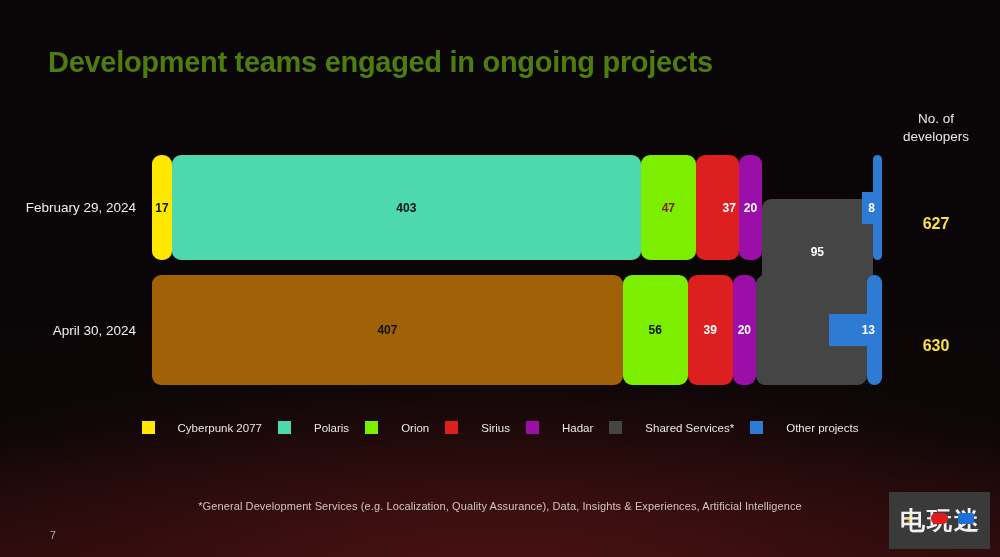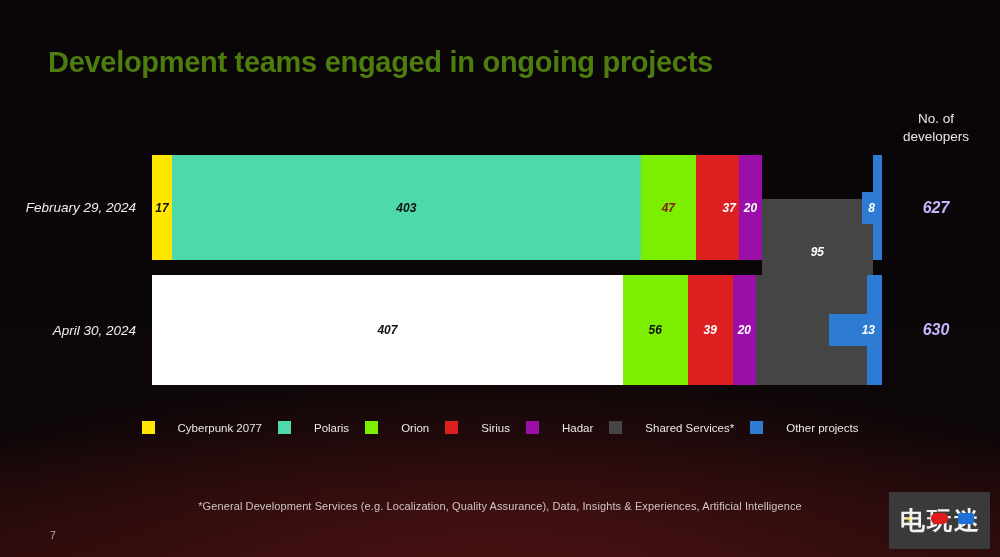--- a/index.html
+++ b/index.html
@@ -32,21 +32,21 @@
     white-space:nowrap;
   }
 
   
   .col-header {
     position:absolute; left:886px; top:110px; width:100px;
     text-align:center; font-size:13.5px; line-height:1.35; color:#e8e8e8;
   }
 
   
-  .chart { position:absolute; left:0; top:0; width:1000px; height:557px;font-style:italic; }
+  .chart { position:absolute; left:0; top:0; width:1000px; height:557px; }
 
   .row { position:absolute; left:0; width:1000px; }
   .row-1 { top:155px; }
   .row-2 { top:275px; }
 
   .row-label {
     position:absolute; right:0; top:0; width:145px; height:105px;
     display:flex; align-items:center; justify-content:flex-end;
     left:0; padding-right:9px;
     font-size:13.5px; color:#efefef; white-space:nowrap;
@@ -57,35 +57,36 @@
     display:flex; overflow:visible;
   }
   .row-2 .bar { height:110px; }
   .row-2 .row-label { height:110px; }
 
   .seg {
     position:relative; height:100%;
     display:flex; align-items:center; justify-content:center;
     font-size:12px; font-weight:bold;
     overflow:visible;
+    border-radius:9px;
   }
   .seg-label { position:relative; z-index:2; pointer-events:none; }
 
   
   .seg.narrow .seg-label {
     position:absolute; right:2px; top:50%; transform:translateY(-50%);
     padding:9px 5px 9px 6px;
     white-space:nowrap;
     z-index:5;
   }
 
   .total {
-    position:absolute; left:886px; top:0; width:100px; height:105px;
+    position:absolute; left:886px; top:16px; width:100px; height:105px;
     display:flex; align-items:center; justify-content:center;
-    font-size:16px; font-weight:bold; color:#c4b5fd;
+    font-size:16px; font-weight:bold; color:#fde047;
   }
   .row-2 .total { height:110px; }
 
   
   .legend {
     position:absolute; left:0; right:0; top:421px;
     display:flex; align-items:center; justify-content:center; gap:16px;
   }
   .legend-item { display:flex; align-items:center; gap:23px; }
   .legend-swatch { width:13px; height:13px; display:block; }
@@ -164,21 +165,21 @@
           </div>
           <div class="seg narrow" style="width: 1.27592%; background: rgb(46, 123, 212); color: rgb(255, 255, 255);">
             <span class="seg-label" style="background: rgb(46, 123, 212); color: rgb(255, 255, 255);">8</span>
           </div>
         </div>
         <div class="total">627</div>
       </div>
       <div class="row row-2">
         <div class="row-label">April 30, 2024</div>
         <div class="bar">
-          <div class="seg" style="width: 64.6032%; background: #ffffff; color: rgb(17, 17, 17);">
+          <div class="seg" style="width: 64.6032%; background: #a16207; color: rgb(17, 17, 17);">
             <span class="seg-label">407</span>
           </div>
           <div class="seg" style="width: 8.88889%; background: rgb(124, 238, 0); color: rgb(17, 17, 17);">
             <span class="seg-label">56</span>
           </div>
           <div class="seg" style="width: 6.19048%; background: rgb(221, 31, 31); color: rgb(255, 255, 255);">
             <span class="seg-label">39</span>
           </div>
           <div class="seg" style="width: 3.1746%; background: rgb(155, 15, 168); color: rgb(255, 255, 255);">
             <span class="seg-label">20</span>

